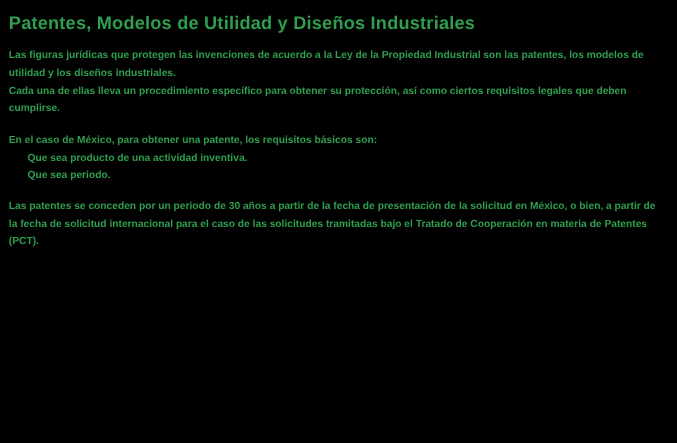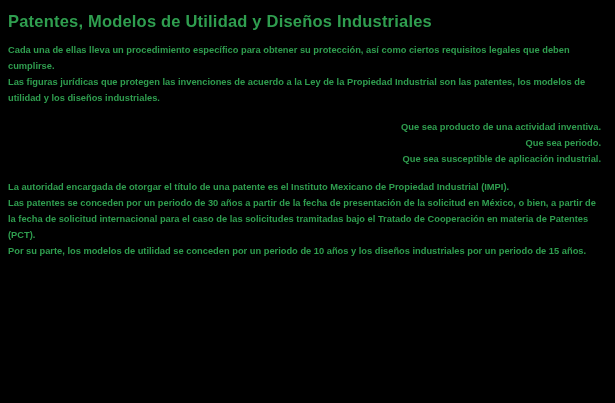--- a/index.html
+++ b/index.html
@@ -44,45 +44,42 @@
     list-style: none;
     margin: 0;
     padding: 0;
   }
   .bullet-list li {
     color: #2f9e4f;
     font-size: 9.3px;
     font-weight: bold;
     line-height: 1.72;
     padding-left: 17px;
-    text-align: right;
   }
   .para {
     margin: 0;
   }
 </style>
 </head>
 <body>
 
 <div class="page">
 
   <div class="doc-title">Patentes, Modelos de Utilidad y Diseños Industriales</div>
 
   <div class="body-block">
+    <p class="para">Las figuras jurídicas que protegen las invenciones de acuerdo a la Ley de la Propiedad Industrial son las patentes, los modelos de utilidad y los diseños industriales.</p>
     <p class="para">Cada una de ellas lleva un procedimiento específico para obtener su protección, así como ciertos requisitos legales que deben cumplirse.</p>
-    <p class="para">Las figuras jurídicas que protegen las invenciones de acuerdo a la Ley de la Propiedad Industrial son las patentes, los modelos de utilidad y los diseños industriales.</p>
   </div>
 
   <div class="body-block">
+    <p class="para">En el caso de México, para obtener una patente, los requisitos básicos son:</p>
     <ul class="bullet-list">
       <li>Que sea producto de una actividad inventiva.</li>
       <li>Que sea periodo.</li>
-      <li>Que sea susceptible de aplicación industrial.</li>
     </ul>
   </div>
 
   <div class="body-block tight">
-    <p class="para">La autoridad encargada de otorgar el título de una patente es el Instituto Mexicano de Propiedad Industrial (IMPI).</p>
     <p class="para">Las patentes se conceden por un periodo de 30 años a partir de la fecha de presentación de la solicitud en México, o bien, a partir de la fecha de solicitud internacional para el caso de las solicitudes tramitadas bajo el Tratado de Cooperación en materia de Patentes (PCT).</p>
-    <p class="para">Por su parte, los modelos de utilidad se conceden por un periodo de 10 años y los diseños industriales por un periodo de 15 años.</p>
   </div>
 
 </div>
 
 </body></html>

